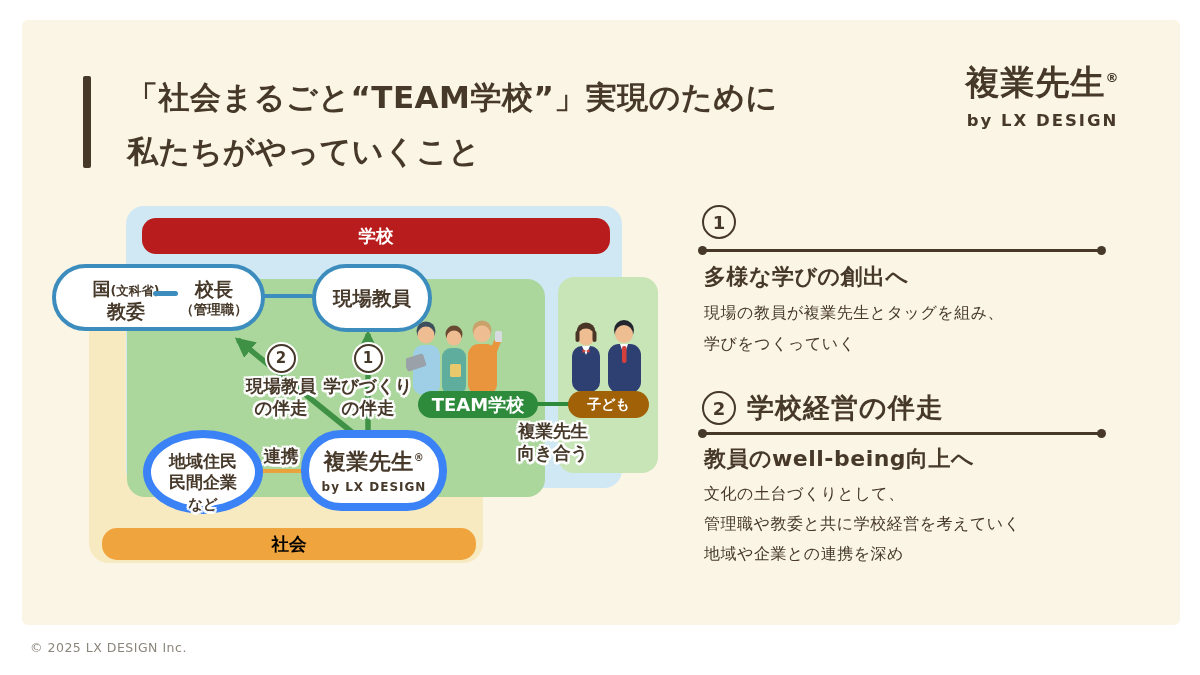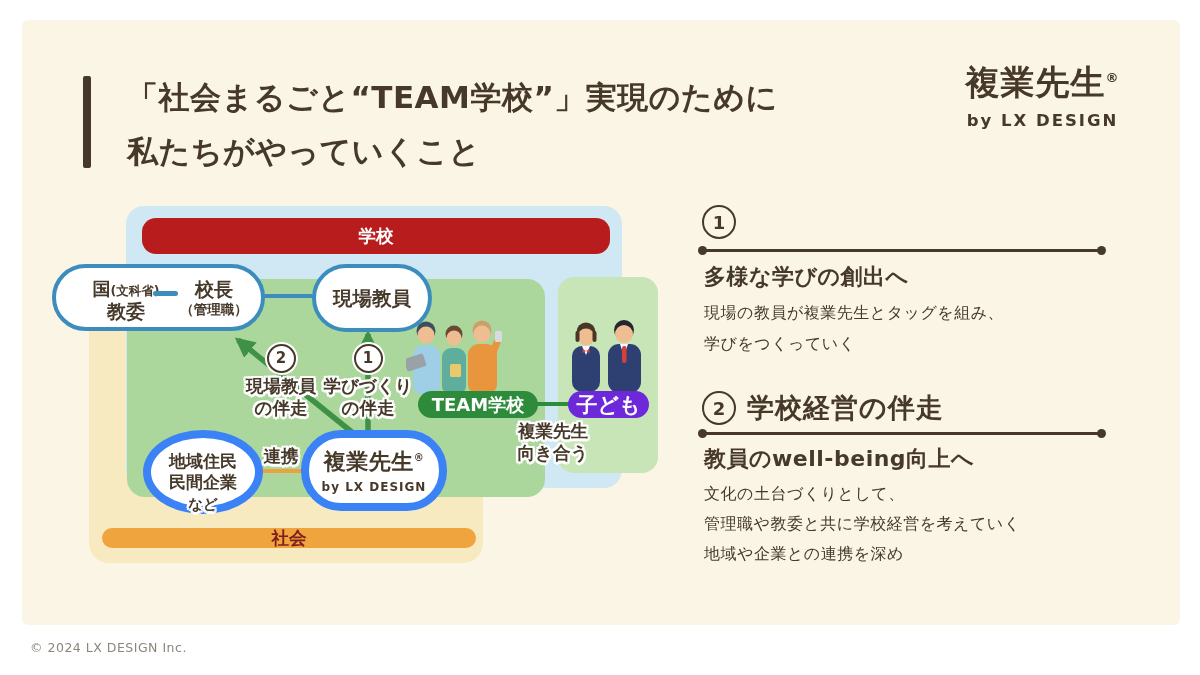--- a/index.html
+++ b/index.html
@@ -19,22 +19,22 @@
   .logo-sub{font-size:16.5px;font-weight:bold;letter-spacing:2px;margin-top:5px;white-space:nowrap;}
 
   
   .box-yellow{left:89px;top:310px;width:394px;height:253px;background:#f8eac0;border-radius:20px;}
   .box-blue{left:126px;top:206px;width:496px;height:282px;background:#cfe8f4;border-radius:18px;}
   .box-green-main{left:127px;top:279px;width:418px;height:218px;background:#abd69c;border-radius:18px;}
   .box-green-right{left:558px;top:277px;width:100px;height:196px;background:#c7e5b6;border-radius:16px;}
 
   .pill-school{left:142px;top:218px;width:468px;height:36px;background:#b91c1c;border-radius:14px;
     color:#fff;font-size:17.5px;font-weight:bold;display:flex;align-items:center;justify-content:center;}
-  .pill-society{left:102px;top:528px;width:374px;height:20px;background:#f0a43d;border-radius:15px;
-    color:#7f1d1d;font-size:17.5px;font-weight:bold;display:flex;align-items:center;justify-content:center;}
+  .pill-society{left:102px;top:528px;width:374px;height:32px;background:#f0a43d;border-radius:15px;
+    color:#000000;font-size:17.5px;font-weight:bold;display:flex;align-items:center;justify-content:center;}
 
   
   .conn{background:#3c8dbd;border-radius:2px;}
   .conn-blue{left:263px;top:294px;width:50px;height:4px;}
   .dash-blue{left:153px;top:291px;width:25px;height:5px;border-radius:3px;background:#3c8dbd;}
   .conn-orange{left:261px;top:469px;width:42px;height:4px;background:#e9a23c;border-radius:2px;}
   .conn-green{left:534px;top:402px;width:38px;height:4px;background:#2e8b3b;border-radius:2px;}
   .arrows{left:0;top:0;pointer-events:none;}
 
   
@@ -57,22 +57,22 @@
   .etc{position:absolute;bottom:-9px;left:50%;transform:translateX(-50%);font-size:14.5px;font-weight:bold;}
   .node-fukugyo{left:301px;top:430px;width:146px;height:81px;border-radius:40px;
     display:flex;flex-direction:column;align-items:center;justify-content:center;}
   .fukugyo-name{font-size:22px;font-weight:bold;letter-spacing:0.5px;white-space:nowrap;}
   .fukugyo-name sup{font-size:10px;}
   .fukugyo-sub{font-size:12px;font-weight:bold;letter-spacing:1px;margin-top:3px;}
 
   
   .pill-team{left:418px;top:391px;width:120px;height:27px;background:#2e8b3b;border-radius:13.5px;
     color:#fff;font-size:18px;font-weight:bold;display:flex;align-items:center;justify-content:center;white-space:nowrap;}
-  .pill-kids{left:568px;top:391px;width:81px;height:27px;background:#6d28d9;border-radius:13.5px;
-    color:#fff;font-size:21px;font-weight:bold;display:flex;align-items:center;justify-content:center;font-family:Liberation Mono, monospace;}
+  .pill-kids{left:568px;top:391px;width:81px;height:27px;background:#a16207;border-radius:13.5px;
+    color:#fff;font-size:14px;font-weight:bold;display:flex;align-items:center;justify-content:center;font-family:Liberation Mono, monospace;}
   .halo{text-shadow:-2px -2px 0 #fff,2px -2px 0 #fff,-2px 2px 0 #fff,2px 2px 0 #fff,
     0 -2.5px 0 #fff,0 2.5px 0 #fff,-2.5px 0 0 #fff,2.5px 0 0 #fff;}
   .acc-label{width:104px;text-align:center;font-size:17.5px;font-weight:bold;line-height:21.5px;}
   .acc1{left:316px;top:344px;}
   .acc2{left:229px;top:344px;}
   .circle-num-sm{display:inline-flex;width:25px;height:25px;border:2.5px solid #46392a;border-radius:50%;
     background:#fff;align-items:center;justify-content:center;font-size:15px;font-weight:bold;
     box-shadow:0 0 0 2px #fff;margin-bottom:3px;text-shadow:none;}
   .caption-team{left:512px;top:420px;width:82px;text-align:center;font-size:17.5px;font-weight:bold;line-height:22px;}
   .renkei{left:257px;top:444px;width:48px;text-align:center;font-size:17.5px;font-weight:bold;}
@@ -223,14 +223,14 @@
     <span class="sec-title">学校経営の伴走</span>
   </div>
   <div class="abs rule rule-2"></div>
   <div class="abs sec-sub sec-sub-2">教員のwell-being向上へ</div>
   <div class="abs sec-body sec-body-2">
     <div>文化の土台づくりとして、</div>
     <div>管理職や教委と共に学校経営を考えていく</div>
     <div>地域や企業との連携を深め</div>
   </div>
 
-  <div class="abs copyright">© 2024 LX DESIGN Inc.</div>
+  <div class="abs copyright">© 2025 LX DESIGN Inc.</div>
 </div>
 
 </body></html>

